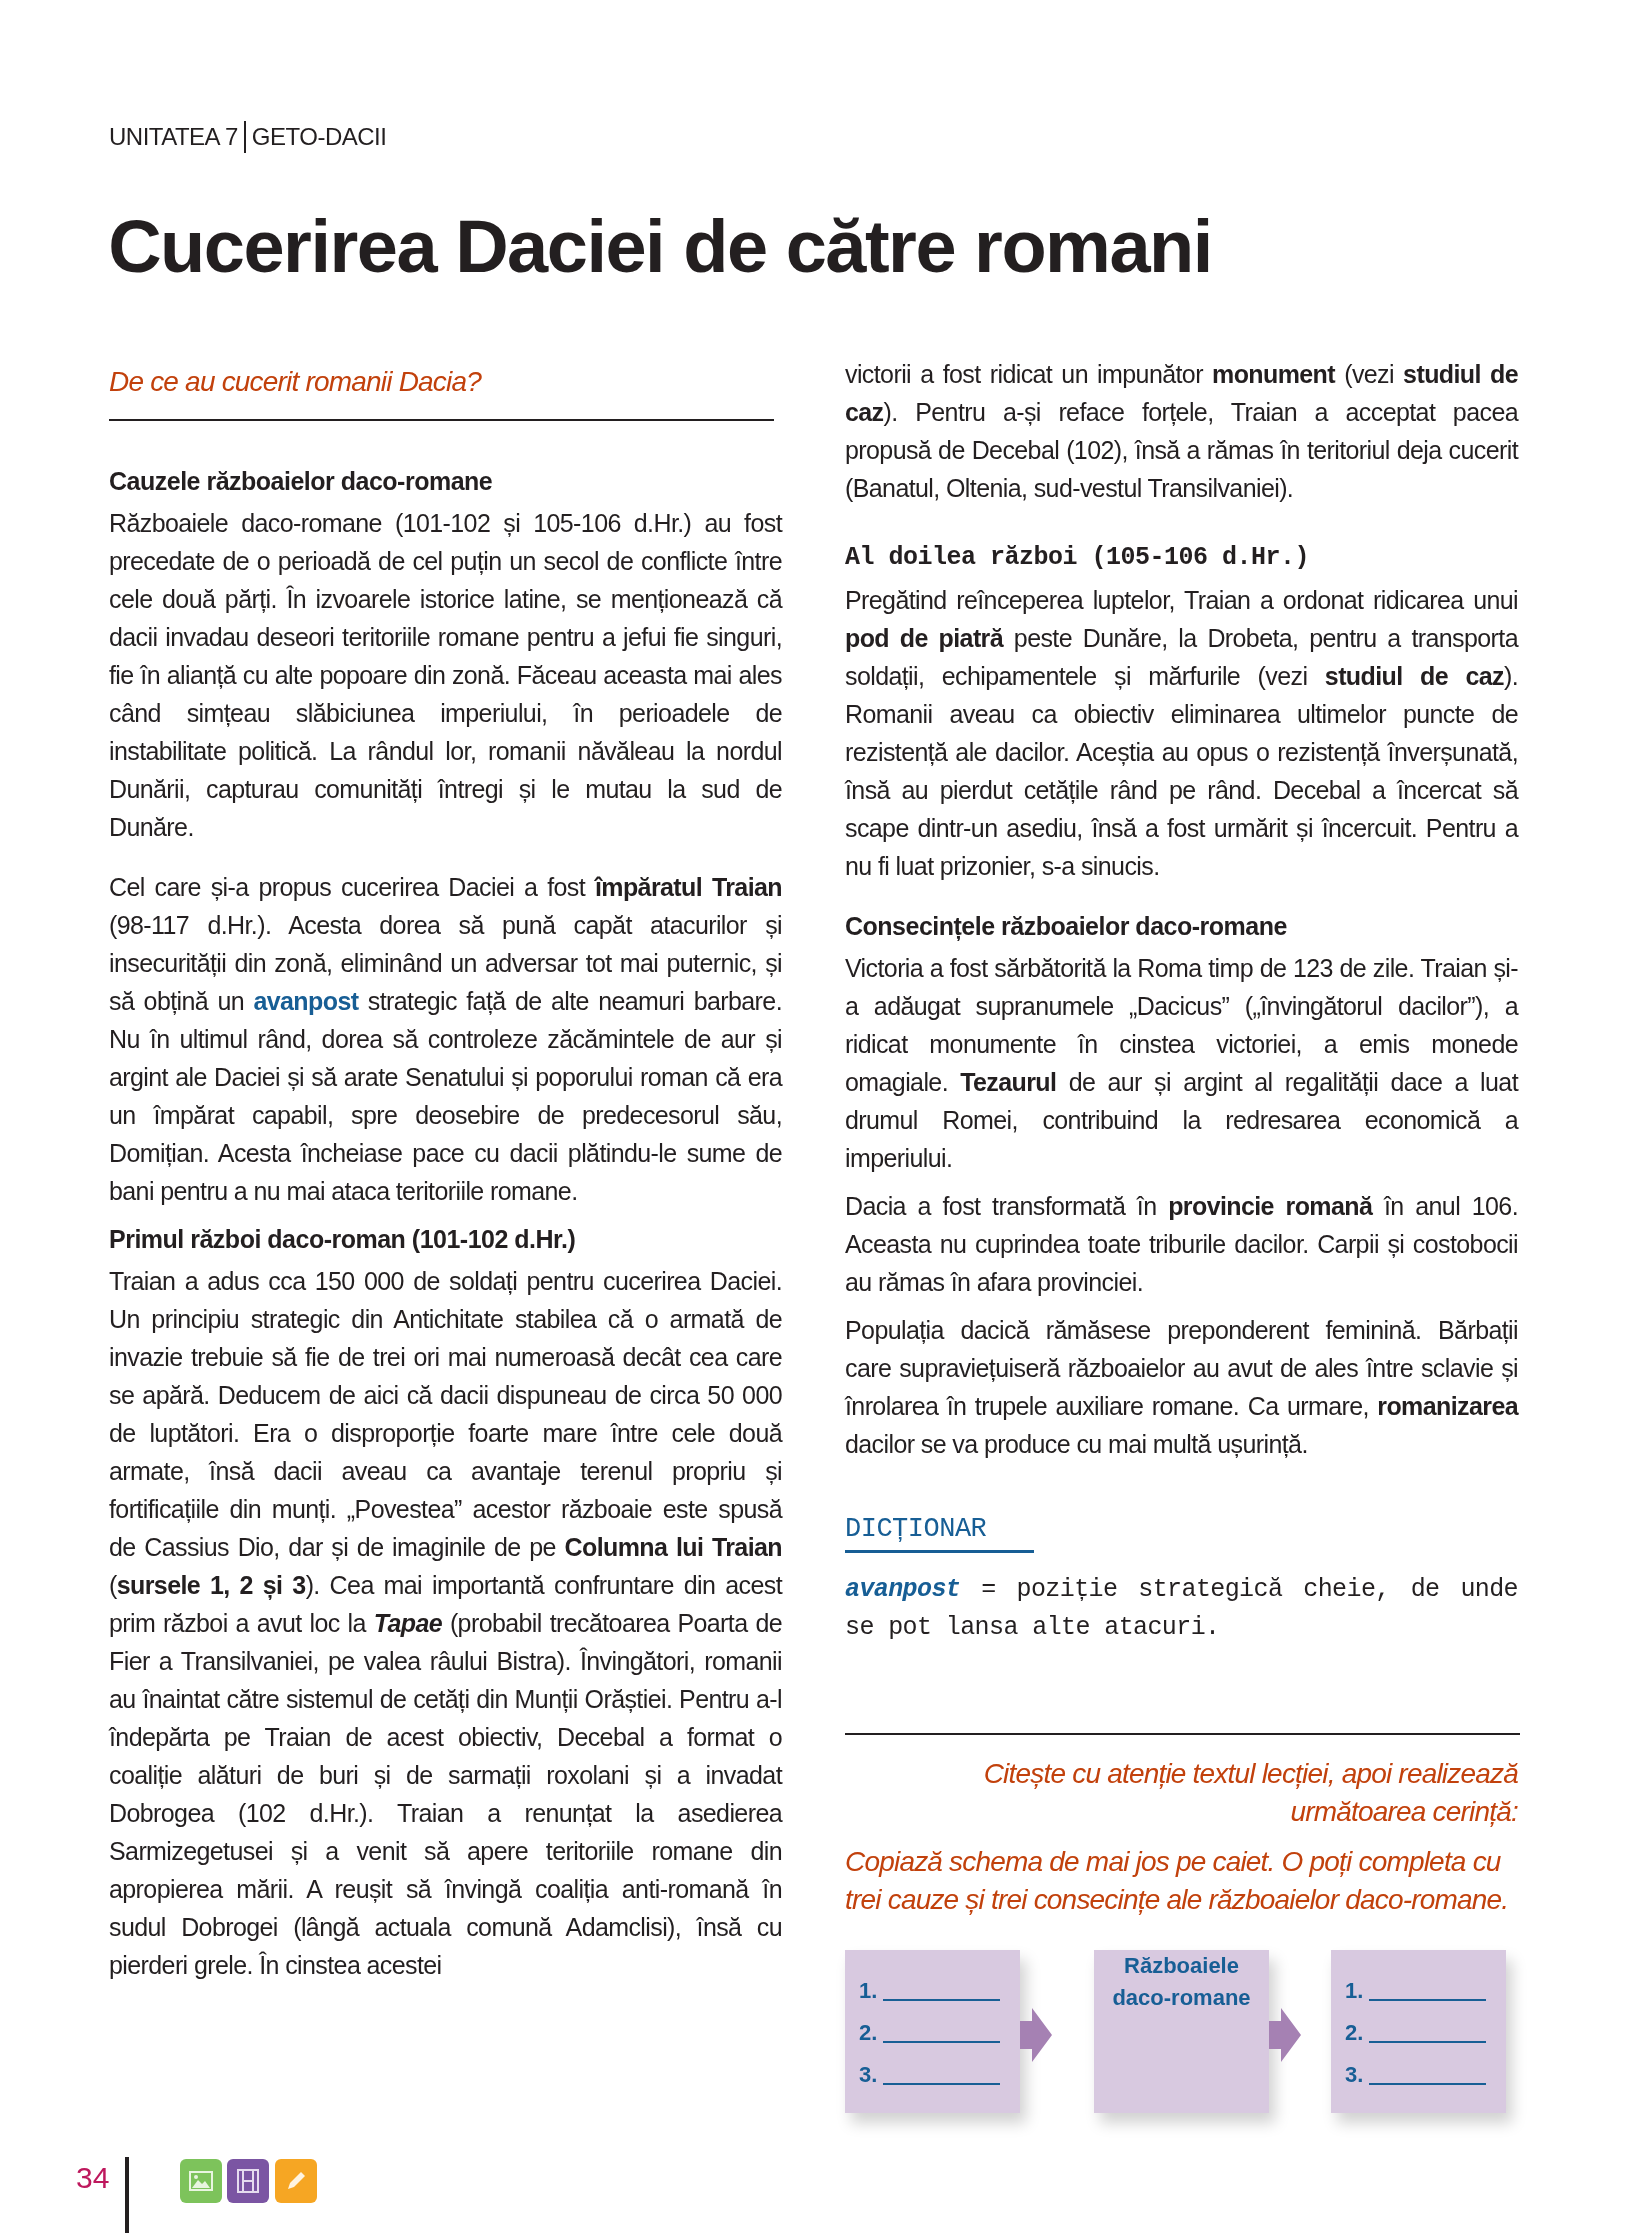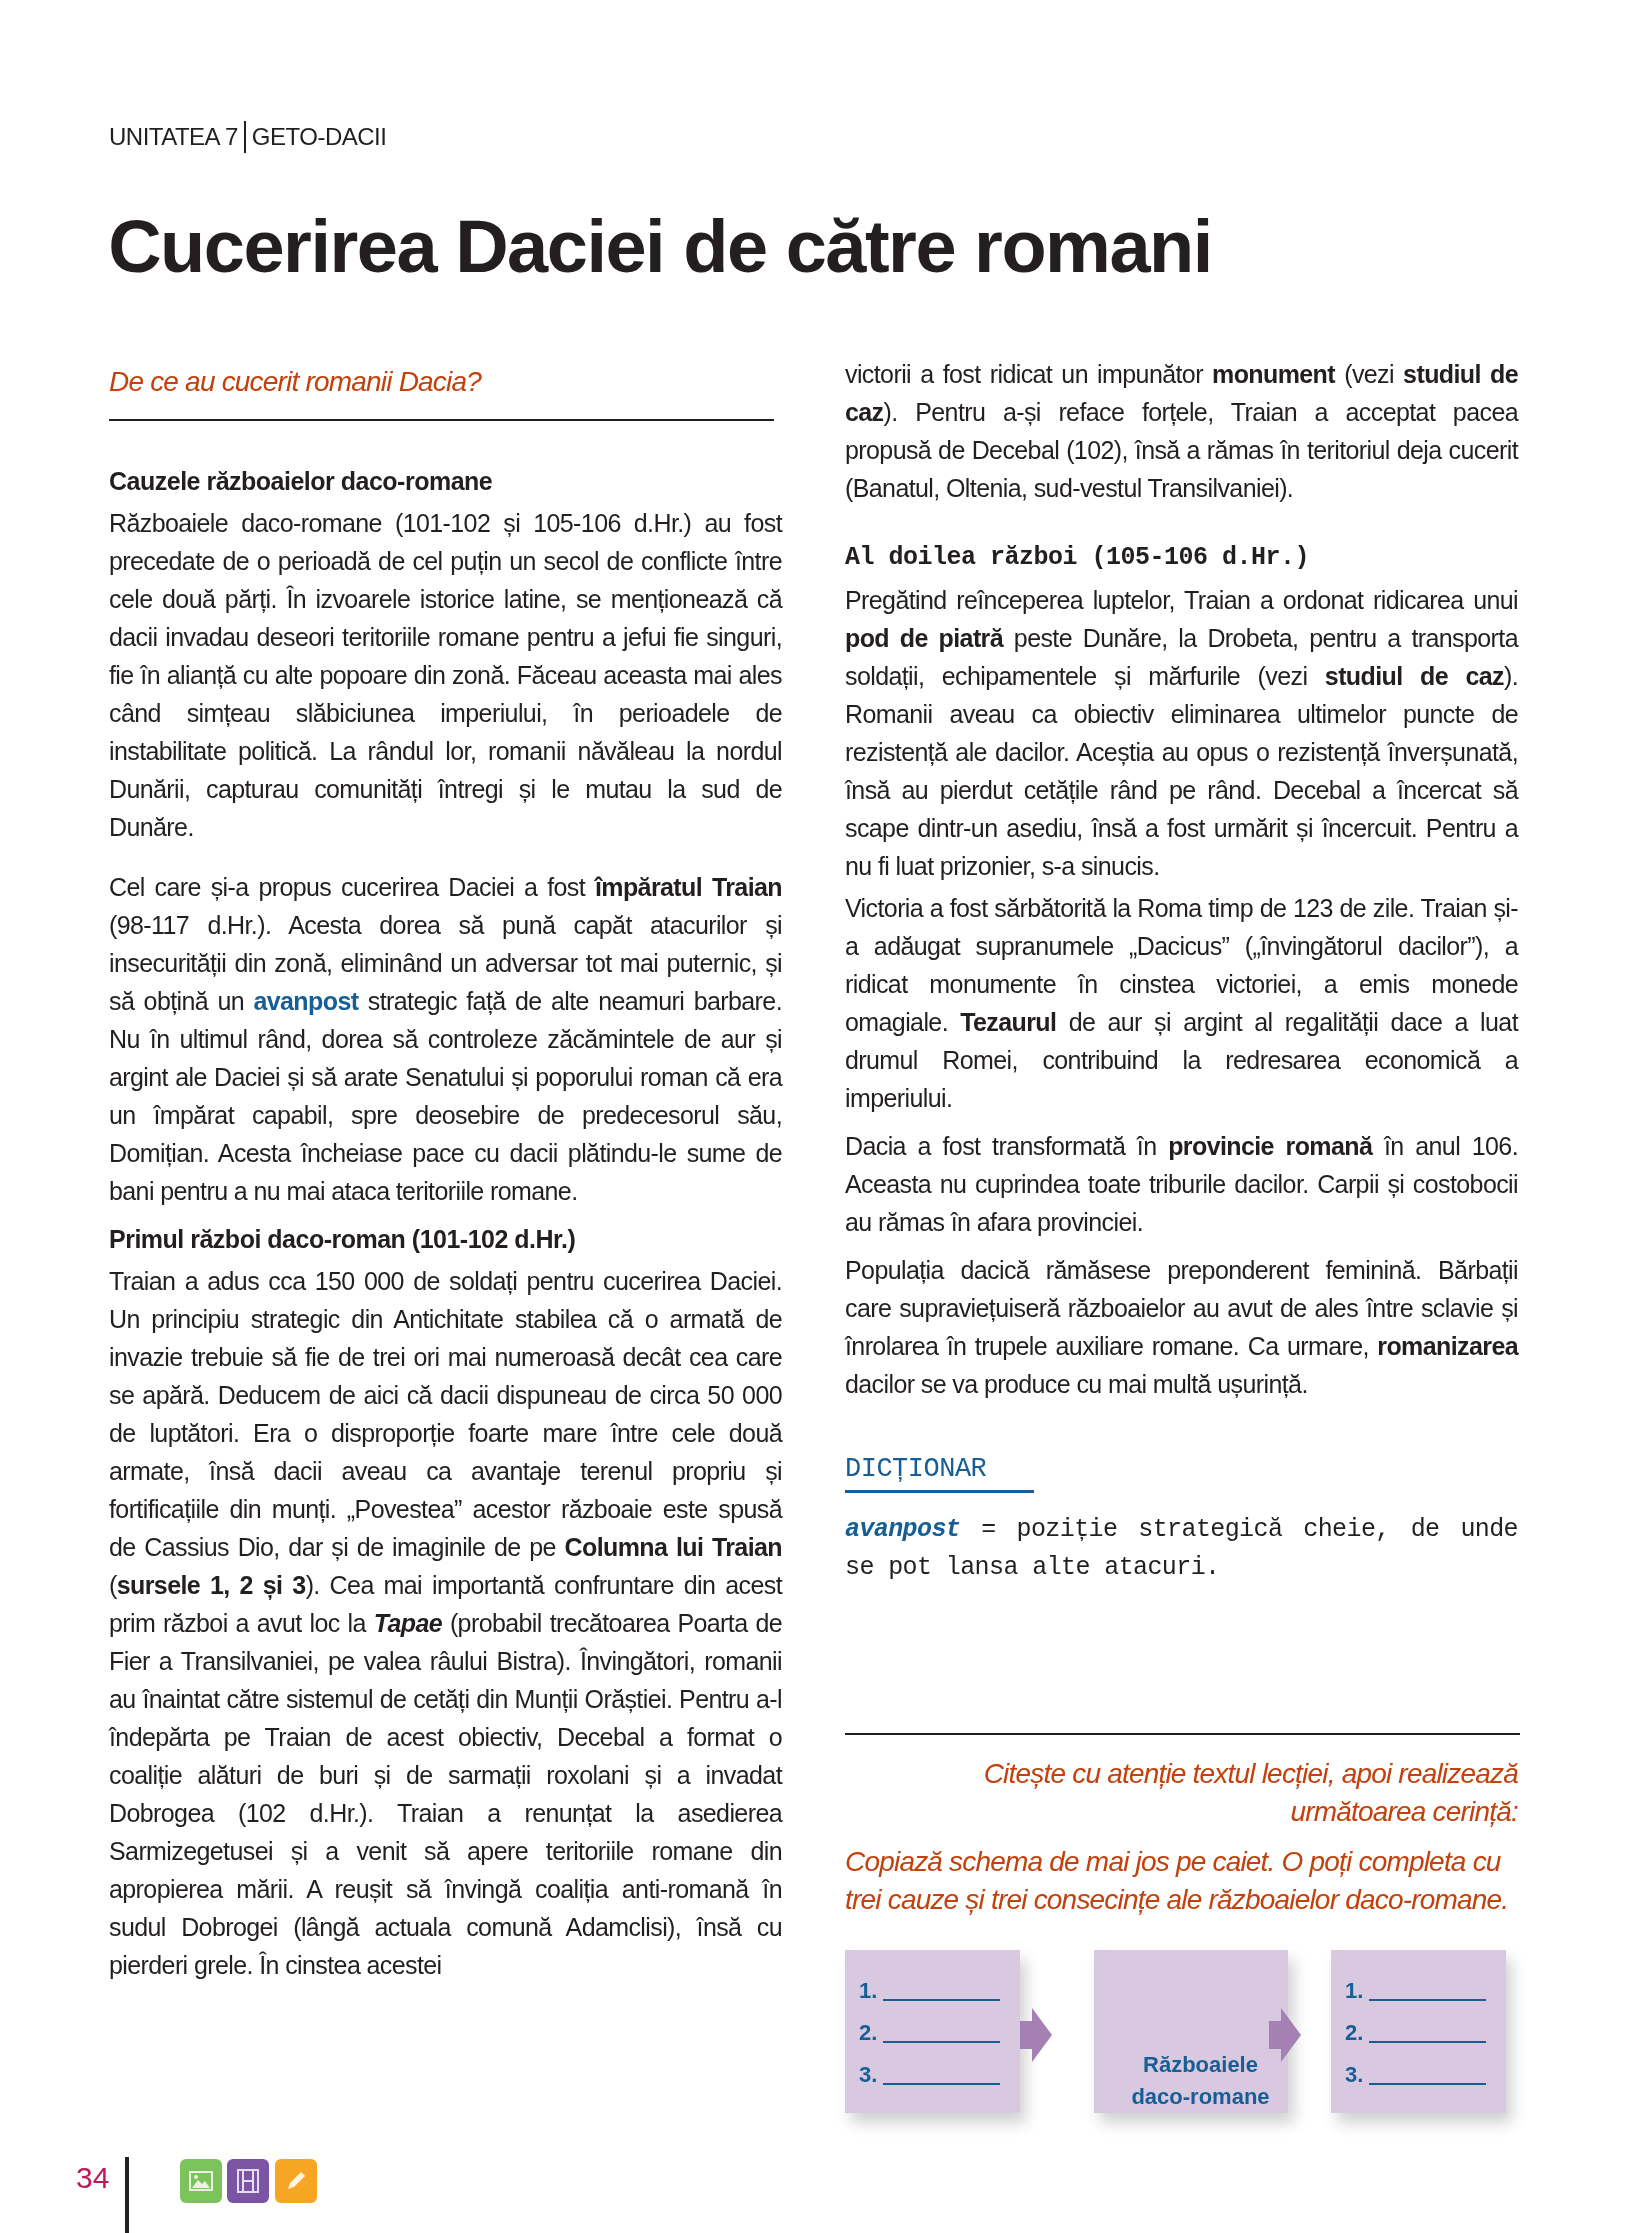--- a/index.html
+++ b/index.html
@@ -18,22 +18,22 @@
   .rule { position:absolute; height:2px; background:#231f20; }
   b, strong { font-weight:bold; }
   .blue-bold { color:#175e95; font-weight:bold; }
   .dict-title { color:#175e95; font-size:27px; letter-spacing:-0.5px; }
   .dict-line { height:3px; background:#175e95; width:189px; margin-top:2px; }
   .schema { position:absolute; top:1950px; left:845px; width:677px; height:169px; }
   .box { position:absolute; top:0; width:175px; height:163px; background:#d8c9e0;
          box-shadow: 6px 10px 14px rgba(0,0,0,0.18); }
   .box .item { color:#175e95; font-weight:bold; font-size:22px; margin-left:14px; height:42px; line-height:42px; display:flex; align-items:center; }
   .box .item .blank { display:inline-block; width:117px; border-bottom:2px solid #175e95; margin-left:6px; height:18px; }
-  .box-center { display:flex; align-items:flex-end; justify-content:center; text-align:center;
-                color:#175e95; font-weight:bold; font-size:22px; line-height:32px;padding-left:19px; }
+  .box-center { display:flex; align-items:flex-start; justify-content:center; text-align:center;
+                color:#175e95; font-weight:bold; font-size:22px; line-height:32px; }
   .arrow { position:absolute; top:58px; width:32px; height:54px; }
   .page-num { left:76px; top:2161px; font-size:30px; font-weight:normal; color:#be185d; }
   .page-bar { left:125px; top:2157px; width:4px; height:77px; background:#231f20; }
   .icon-sq { position:absolute; top:2159px; width:42px; height:44px; border-radius:6px; display:flex; align-items:center; justify-content:center; }
 </style>
 </head>
 <body>
 
 <div class="abs unit-header">
   <span>UNITATEA 7</span><span class="sep"></span><span>GETO-DACII</span>
@@ -52,20 +52,21 @@
   <h3 style="margin-top:10px;">Primul război daco-roman (101-102 d.Hr.)</h3>
   <p style="margin-top:4px;"><span>Traian a adus cca 150 000 de soldați pentru cucerirea Daciei. Un principiu strategic din Antichitate stabilea că o armată de invazie trebuie să fie de trei ori mai numeroasă decât cea care se apără. Deducem de aici că dacii dispuneau de circa 50 000 de luptători. Era o disproporție foarte mare între cele două armate, însă dacii aveau ca avantaje terenul propriu și fortificațiile din munți. „Povestea” acestor războaie este spusă de Cassius Dio, dar și de imaginile de pe </span><b>Columna lui Traian</b><span> (</span><b>sursele 1, 2 și 3</b><span>). Cea mai importantă confruntare din acest prim război a avut loc la </span><b><i>Tapae</i></b><span> (probabil trecătoarea Poarta de Fier a Transilvaniei, pe valea râului Bistra). Învingători, romanii au înaintat către sistemul de cetăți din Munții Orăștiei. Pentru a-l îndepărta pe Traian de acest obiectiv, Decebal a format o coaliție alături de buri și de sarmații roxolani și a invadat Dobrogea (102 d.Hr.). Traian a renunțat la asedierea Sarmizegetusei și a venit să apere teritoriile romane din apropierea mării. A reușit să învingă coaliția anti-romană în sudul Dobrogei (lângă actuala comună Adamclisi), însă cu pierderi grele. În cinstea acestei</span></p>
 </div>
 
 <div class="col right" style="top:355px;">
   <p><span>victorii a fost ridicat un impunător </span><b>monument</b><span> (vezi </span><b>studiul de caz</b><span>). Pentru a-și reface forțele, Traian a acceptat pacea propusă de Decebal (102), însă a rămas în teritoriul deja cucerit (Banatul, Oltenia, sud-vestul Transilvaniei).</span></p>
 
   <h3 style="margin-top:32px;font-family:Liberation Mono, monospace;">Al doilea război (105-106 d.Hr.)</h3>
   <p style="margin-top:4px;"><span>Pregătind reînceperea luptelor, Traian a ordonat ridicarea unui </span><b>pod de piatră</b><span> peste Dunăre, la Drobeta, pentru a transporta soldații, echipamentele și mărfurile (vezi </span><b>studiul de caz</b><span>). Romanii aveau ca obiectiv eliminarea ultimelor puncte de rezistență ale dacilor. Aceștia au opus o rezistență înverșunată, însă au pierdut cetățile rând pe rând. Decebal a încercat să scape dintr-un asediu, însă a fost urmărit și încercuit. Pentru a nu fi luat prizonier, s-a sinucis.</span></p>
 
+  <h3 style="margin-top:22px;">Consecințele războaielor daco-romane</h3>
   <p style="margin-top:4px;"><span>Victoria a fost sărbătorită la Roma timp de 123 de zile. Traian și-a adăugat supranumele „Dacicus” („învingătorul dacilor”), a ridicat monumente în cinstea victoriei, a emis monede omagiale. </span><b>Tezaurul</b><span> de aur și argint al regalității dace a luat drumul Romei, contribuind la redresarea economică a imperiului.</span></p>
   <p style="margin-top:10px;"><span>Dacia a fost transformată în </span><b>provincie romană</b><span> în anul 106. Aceasta nu cuprindea toate triburile dacilor. Carpii și costobocii au rămas în afara provinciei.</span></p>
   <p style="margin-top:10px;"><span>Populația dacică rămăsese preponderent feminină. Bărbații care supraviețuiseră războaielor au avut de ales între sclavie și înrolarea în trupele auxiliare romane. Ca urmare, </span><b>romanizarea</b><span> dacilor se va produce cu mai multă ușurință.</span></p>
 
   <div style="margin-top:47px;font-family:Liberation Mono, monospace;">
     <div class="dict-title">DICȚIONAR</div>
     <div class="dict-line"></div>
     <p style="margin-top:18px;"><b><i class="blue-bold">avanpost</i></b><span> = poziție strategică cheie, de unde se pot lansa alte atacuri.</span></p>
   </div>
 </div>

